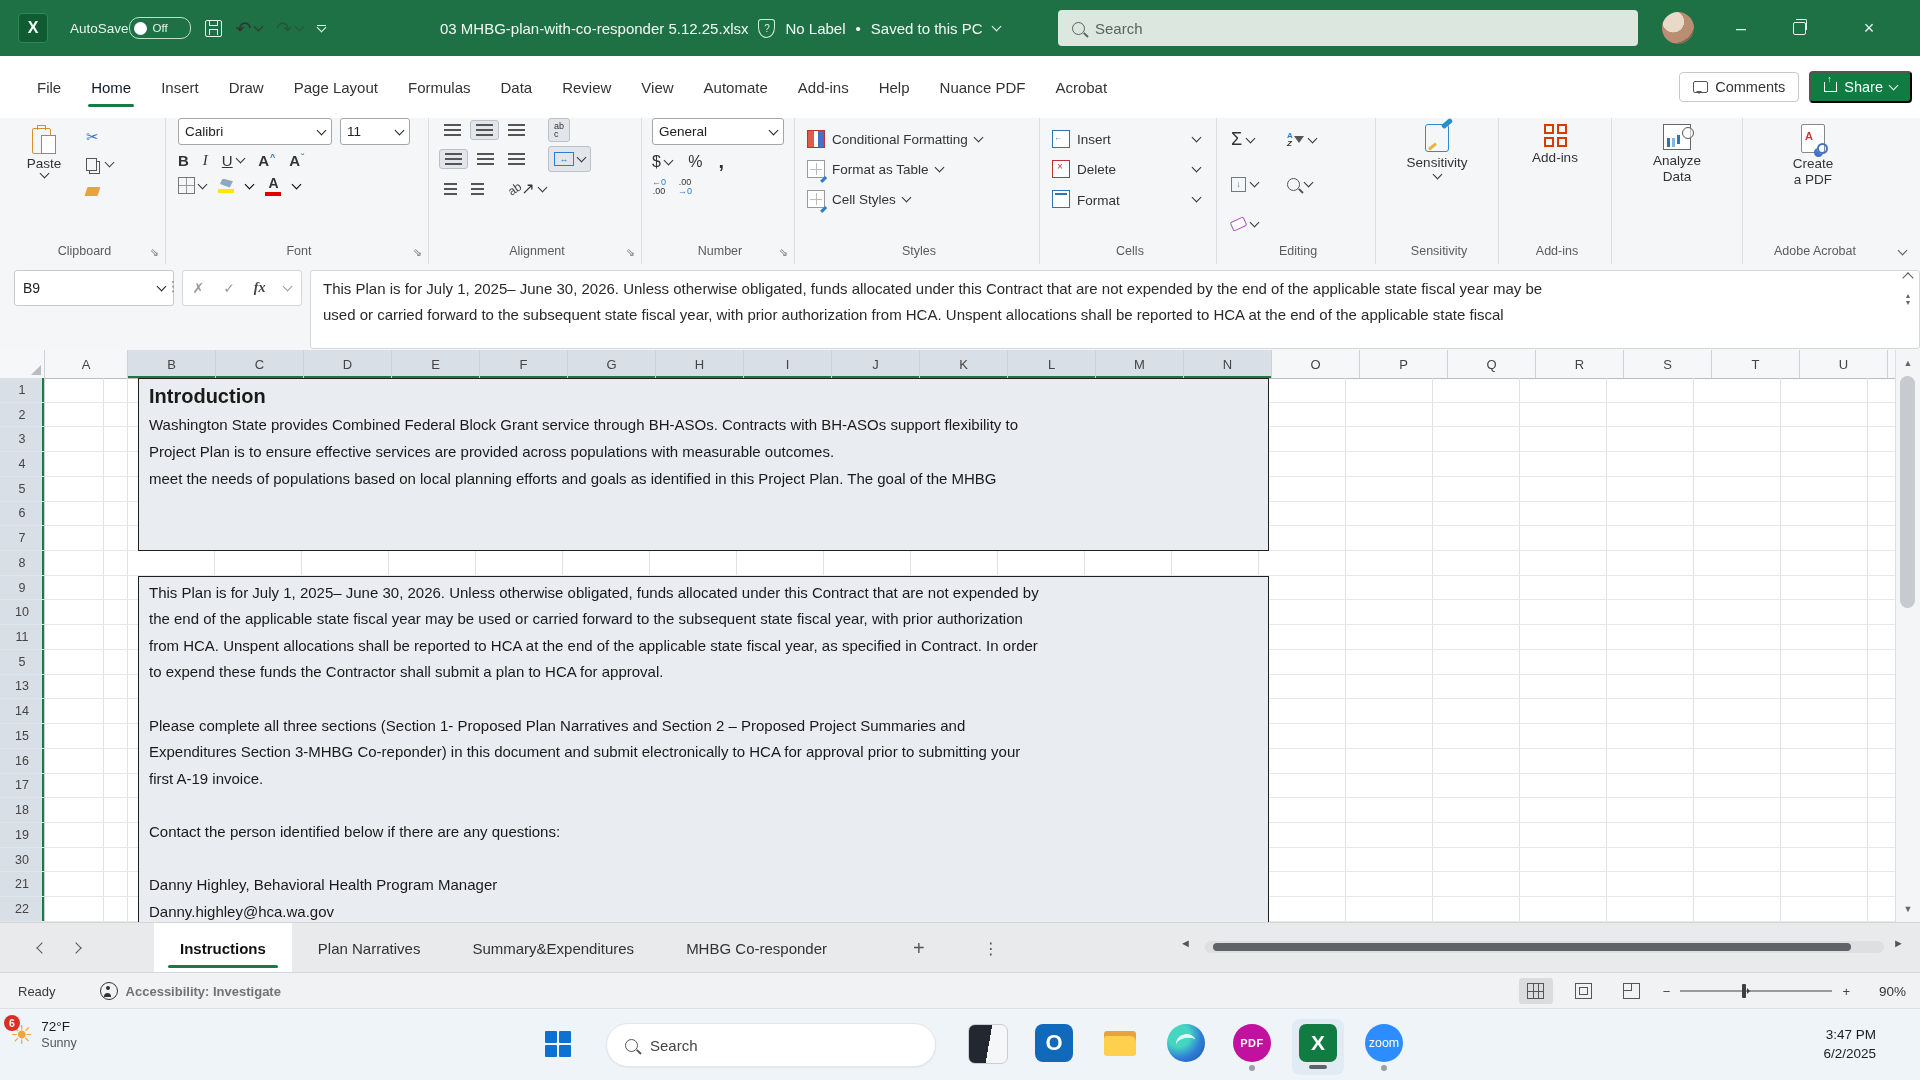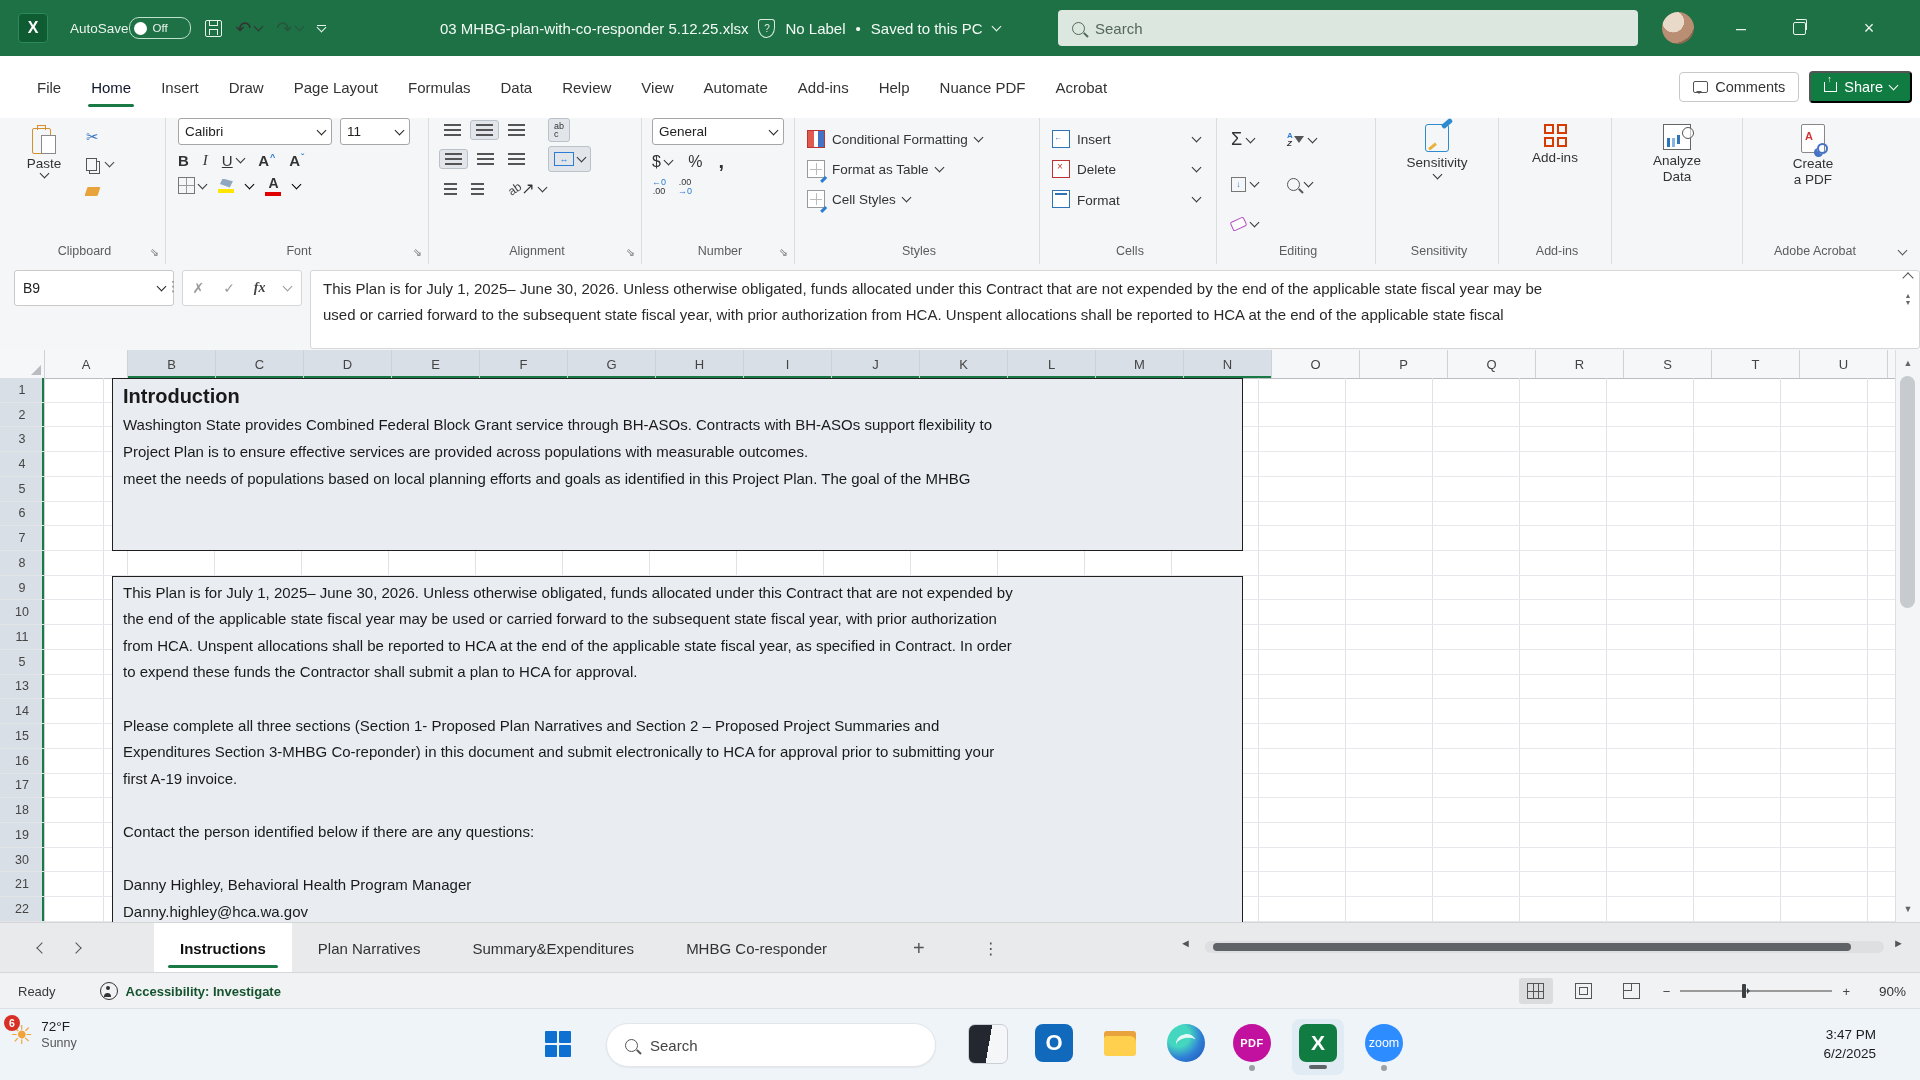--- a/index.html
+++ b/index.html
@@ -159,21 +159,21 @@
   .chc.first{width:82px;}
   .chc.sel{background:#d9dfe6;box-shadow:inset 0 -2px 0 #1a7a46;}
   .hdrfill{flex:1;}
   #rows{position:absolute;left:0;top:28px;right:24px;bottom:0;overflow:hidden;}
   .grow{display:flex;height:24.72px;}
   .rn{width:44px;flex:none;display:flex;align-items:center;justify-content:center;font-size:12.5px;color:#444;
     border-right:1px solid #cdd2d6;border-bottom:1px solid #e2e5e8;background:#f6f7f9;}
   .rn.sel{background:#d9dfe6;box-shadow:inset -2px 0 0 #1a7a46;}
   .rc{flex:1;border-bottom:1px solid #e6e8eb;
     background:repeating-linear-gradient(to right,#e0e3e6 0 1px,transparent 1px 87px);background-position:82px 0;}
-  .cellbox{position:absolute;left:112px;width:1131px;background:#e9edf2;border:1.6px solid #1f1f1f;
+  .cellbox{position:absolute;left:138px;width:1131px;background:#e9edf2;border:1.6px solid #1f1f1f;
     color:#1a1a1a;overflow:hidden;}
   .box-intro{top:28px;height:173px;padding:2px 10px;box-sizing:border-box;}
   .box-title{font-size:20px;font-weight:bold;line-height:30px;}
   .box-intro .cline{font-size:15px;line-height:27px;}
   .box-plan{top:225.7px;height:352px;padding:3px 10px;box-sizing:border-box;}
   .box-plan .cline{font-size:15px;line-height:26.6px;}
   .vscroll{position:absolute;right:0;top:0;width:24px;height:100%;background:#f4f5f6;border-left:1px solid #dcdfe2;}
   .varrow{position:absolute;left:0;width:24px;height:22px;display:flex;align-items:center;justify-content:center;font-size:9px;color:#666;}
   .vthumb{position:absolute;left:4px;top:26px;width:15px;height:232px;background:#c7cbcf;border-radius:8px;}
 
@@ -190,21 +190,21 @@
   .newsheet{margin-left:60px;font-size:20px;color:#555;}
   .sheetdots{margin-left:58px;font-size:16px;color:#555;}
   .hscroll{position:absolute;left:1205px;right:36px;top:18px;height:12px;background:#dddfe1;border-radius:7px;}
   .hthumb{position:absolute;left:8px;top:2px;width:638px;height:8px;background:#5f6368;border-radius:5px;}
   .harrow{position:absolute;top:14px;font-size:11px;color:#555;}
 
   
   .statusbar{position:absolute;left:0;top:972px;width:100%;height:36px;background:#f1f2f3;border-top:1px solid #d8d8d8;
     display:flex;align-items:center;font-size:13px;color:#3a3a3a;}
   .ready{margin-left:18px;}
-  .accwrap{display:flex;align-items:center;gap:8px;margin-left:44px;font-weight:bold;color:#14532d;}
+  .accwrap{display:flex;align-items:center;gap:8px;margin-left:44px;font-weight:bold;color:#737373;}
   .accic{width:16px;height:16px;border:1.5px solid #333;border-radius:50%;position:relative;}
   .accic:before{content:"";position:absolute;left:5px;top:2.5px;width:4px;height:4px;border-radius:50%;background:#333;}
   .accic:after{content:"";position:absolute;left:3.5px;bottom:2px;width:7px;height:4px;border-radius:4px 4px 0 0;background:#333;}
   .sright{margin-left:auto;display:flex;align-items:center;margin-right:14px;gap:14px;}
   .viewbtn{width:34px;height:26px;display:flex;align-items:center;justify-content:center;border-radius:3px;}
   .viewbtn.active{background:#dadcde;}
   .vgrid{width:15px;height:14px;border:1.4px solid #555;
     background:linear-gradient(#555,#555) 33% 0/1px 100% no-repeat,linear-gradient(#555,#555) 66% 0/1px 100% no-repeat,
     linear-gradient(#555,#555) 0 50%/100% 1px no-repeat;}
   .vpage{width:15px;height:14px;border:1.4px solid #555;display:flex;align-items:center;justify-content:center;}

